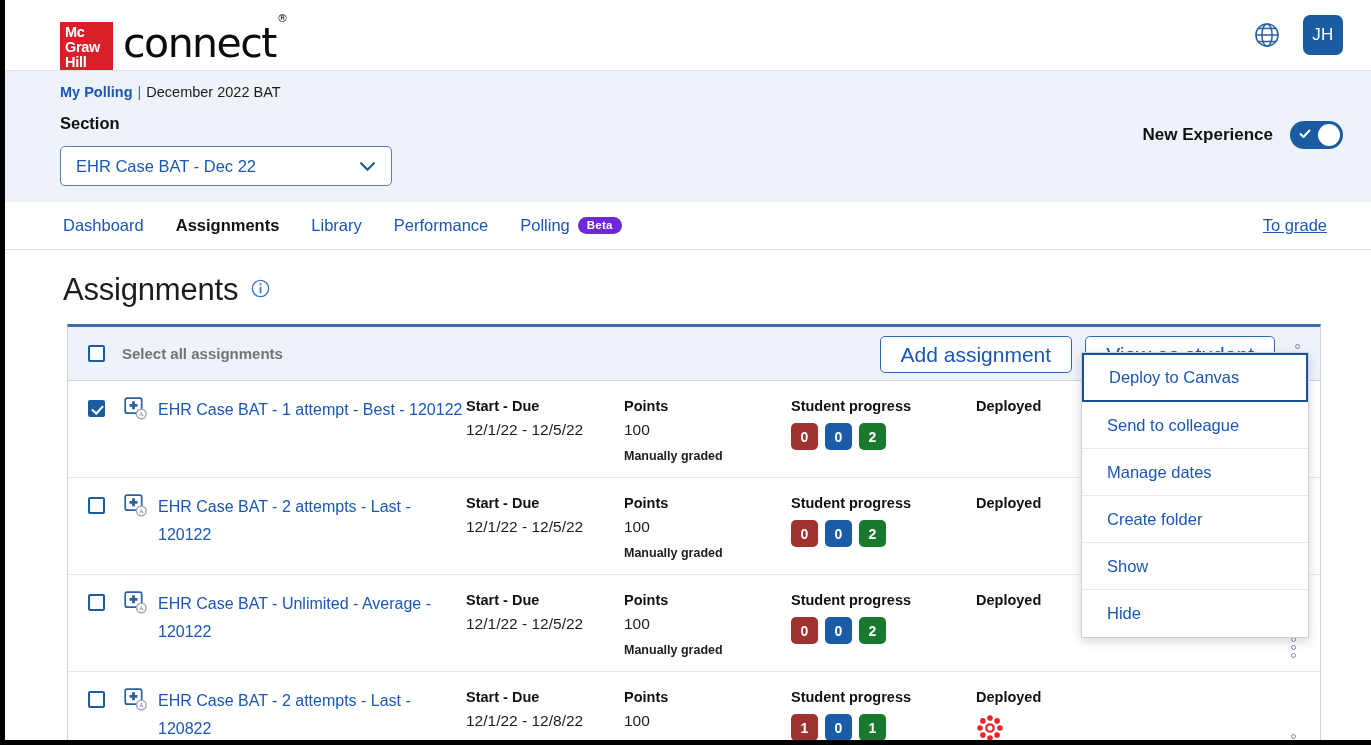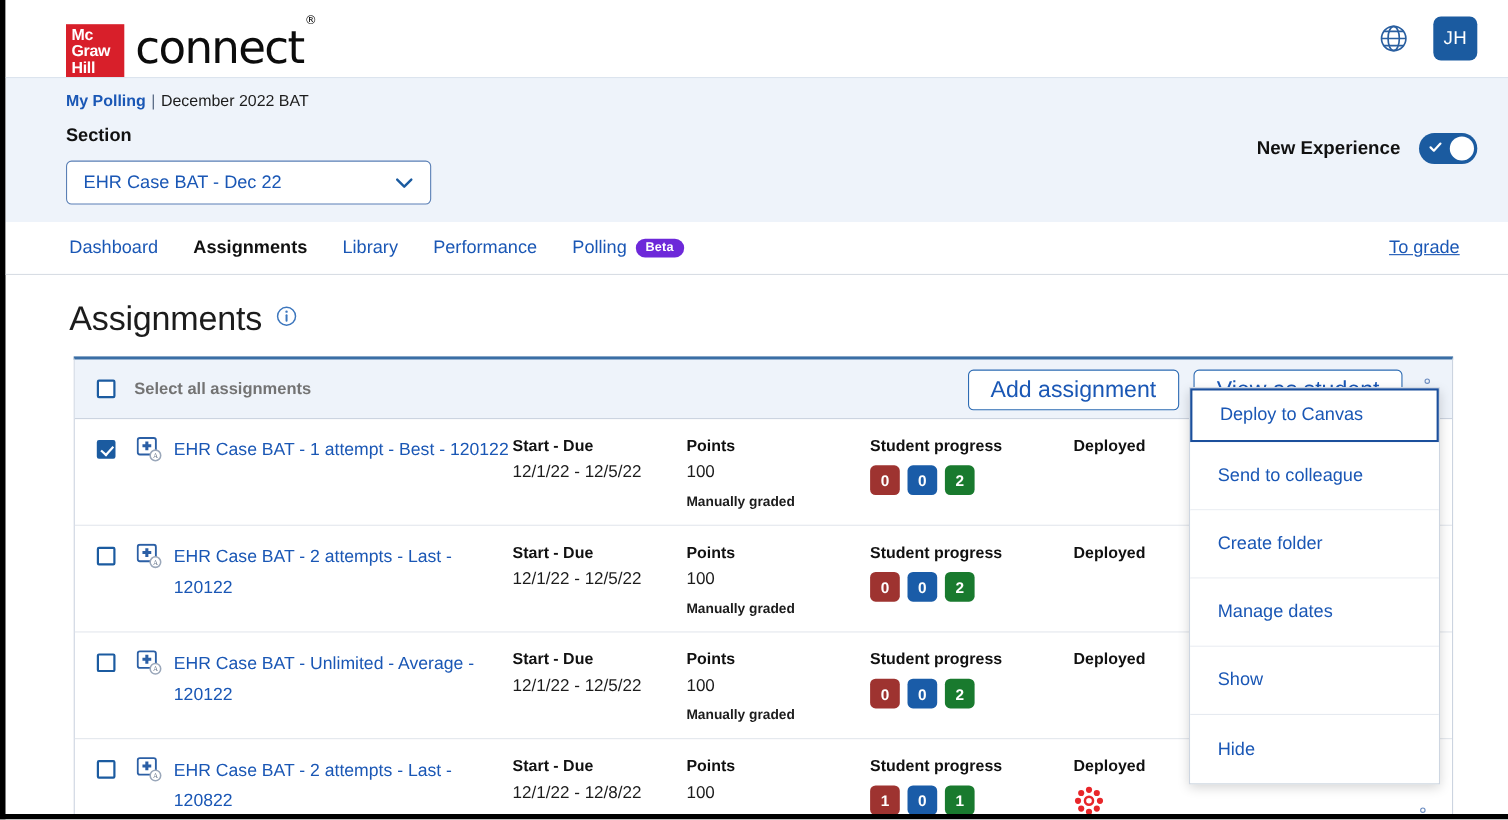--- a/index.html
+++ b/index.html
@@ -221,21 +221,21 @@
   .dropdown {
     position: absolute;
     left: 1076px; top: 352px;
     width: 228px;
     background: #fff;
     border: 1px solid #c9d2de;
     box-shadow: 0 3px 10px rgba(0,0,0,.17);
     z-index: 50;
   }
   .dd-item {
-    height: 62px;
+    height: 47px;
     display: flex; align-items: center;
     padding-left: 25px;
     font-size: 16.5px; color: #1a57b5;
     border-bottom: 1px solid #e6eaf0;
     cursor: pointer; background: #fff;
   }
   .dd-item:last-child { border-bottom: none; }
   .dd-item.focused {
     border: 2.5px solid #1b4f9c;
     border-bottom: 2.5px solid #1b4f9c;
@@ -523,19 +523,19 @@
           <i></i>
           <i></i>
         </span>
     </div>
 
   </div>
 
   <div class="dropdown">
     <div class="dd-item focused">Deploy to Canvas</div>
     <div class="dd-item">Send to colleague</div>
+    <div class="dd-item">Manage dates</div>
     <div class="dd-item">Create folder</div>
-    <div class="dd-item">Manage dates</div>
     <div class="dd-item">Show</div>
     <div class="dd-item">Hide</div>
   </div>
 
 </div>
 
 </body></html>

